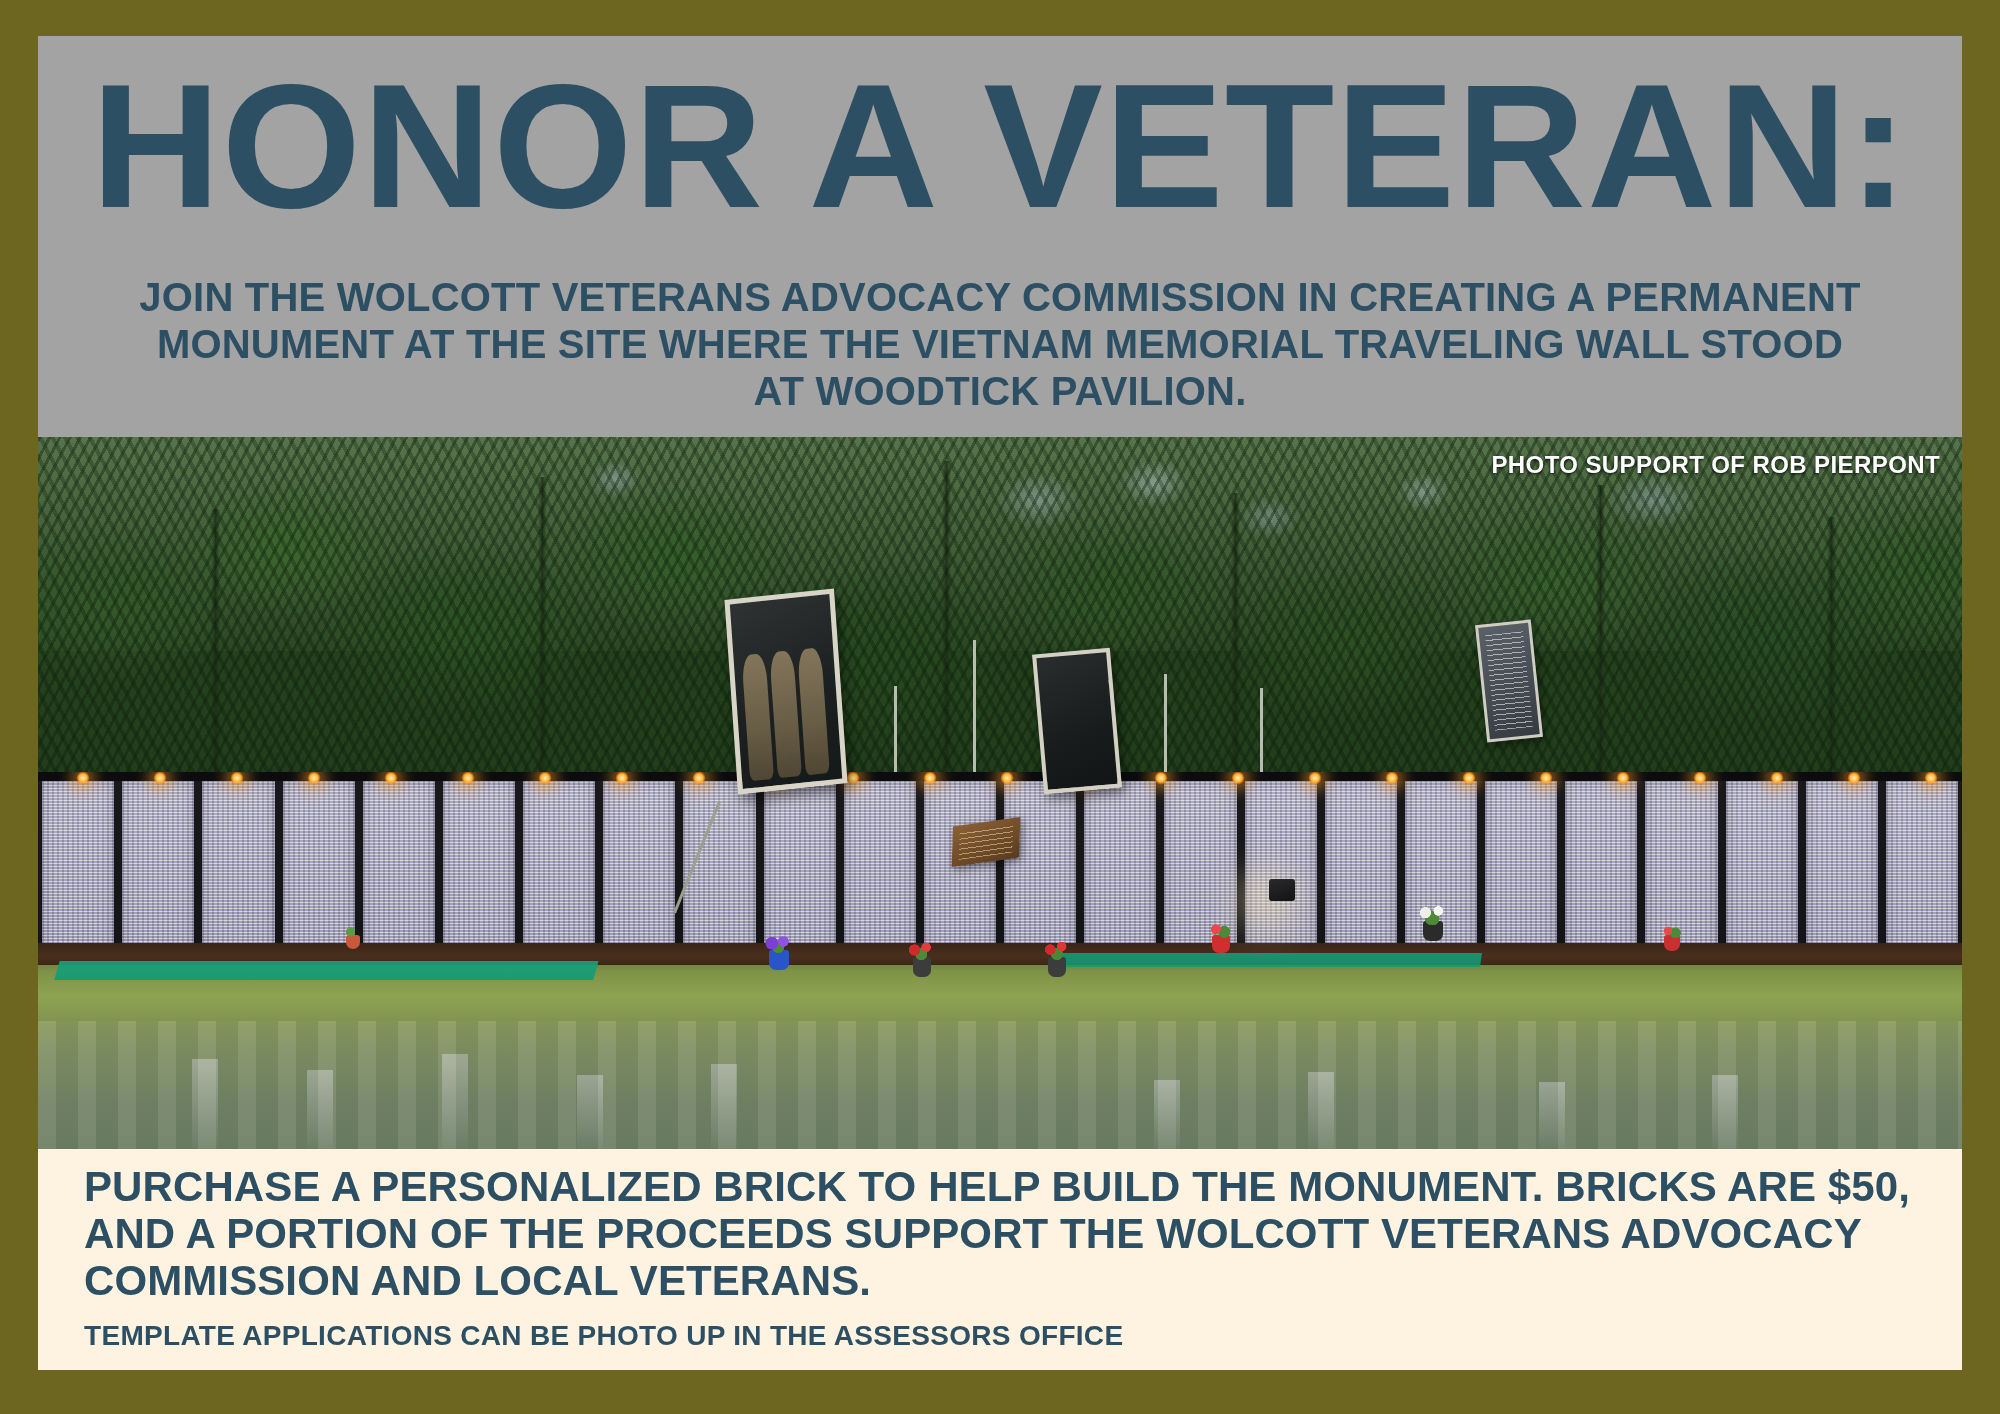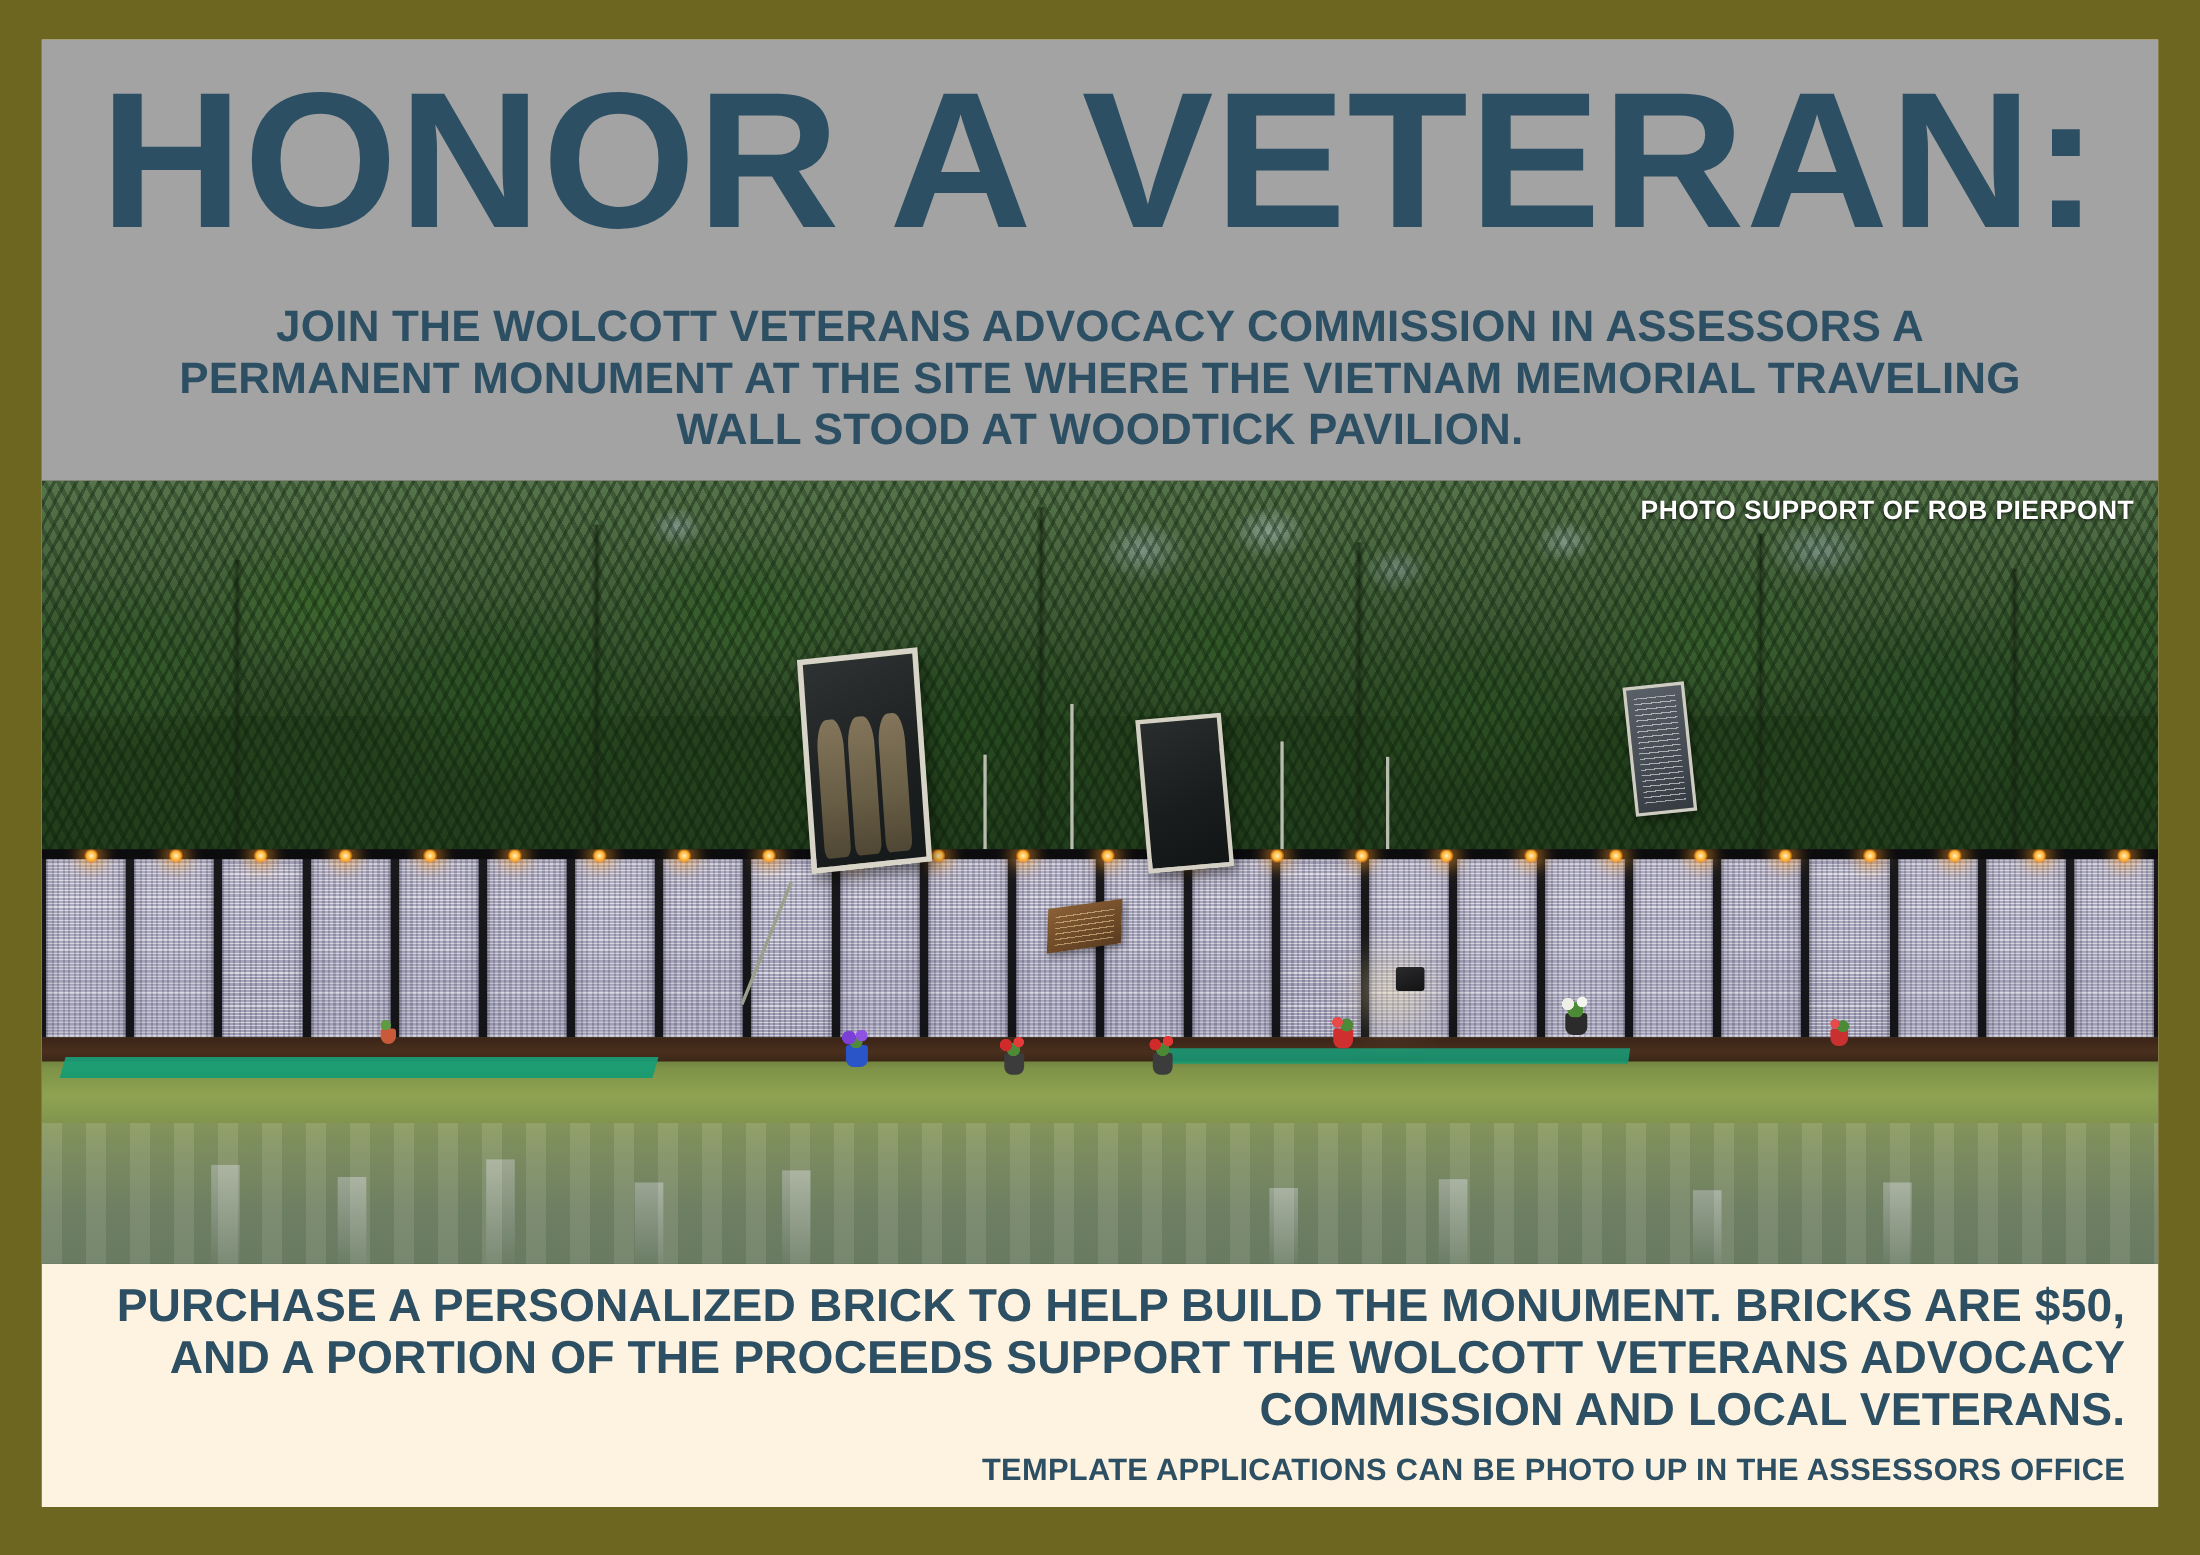--- a/index.html
+++ b/index.html
@@ -351,22 +351,22 @@
     letter-spacing: 0.4px;
     color: #ffffff;
     text-shadow: 0 1px 3px rgba(0,0,0,0.85);
     z-index: 30;
   }
 
   
   .footer-block {
     background: #fdf3e0;
     flex: 0 0 auto;
-    padding: 14px 30px 18px 30px;
-    text-align: right;
+    padding: 14px 30px 18px 46px;
+    text-align: left;
   }
 
   .footer-main {
     font-family: "Liberation Sans", sans-serif;
     font-weight: 700;
     font-size: 42px;
     line-height: 1.12;
     letter-spacing: 0.1px;
     color: #2d4f63;
   }
@@ -381,21 +381,21 @@
   }
 </style>
 </head>
 <body>
 
 <div class="poster">
   <div class="panel">
 
     <div class="header-block">
       <h1 class="poster-title">HONOR A VETERAN:</h1>
-      <p class="subtitle">JOIN THE WOLCOTT VETERANS ADVOCACY COMMISSION IN ASSESSORS A PERMANENT MONUMENT AT THE SITE WHERE THE VIETNAM MEMORIAL TRAVELING WALL STOOD AT WOODTICK PAVILION.</p>
+      <p class="subtitle">JOIN THE WOLCOTT VETERANS ADVOCACY COMMISSION IN CREATING A PERMANENT MONUMENT AT THE SITE WHERE THE VIETNAM MEMORIAL TRAVELING WALL STOOD AT WOODTICK PAVILION.</p>
     </div>
 
     <div class="photo-wrap">
       <div class="photo">
 
         <div class="sky"></div>
         <div class="trees">
           <div class="trunk" style="left:9%;  top:18%; height:72%;"></div>
           <div class="trunk" style="left:26%; top:10%; height:80%;"></div>
           <div class="trunk" style="left:47%; top:6%;  height:86%;"></div>

